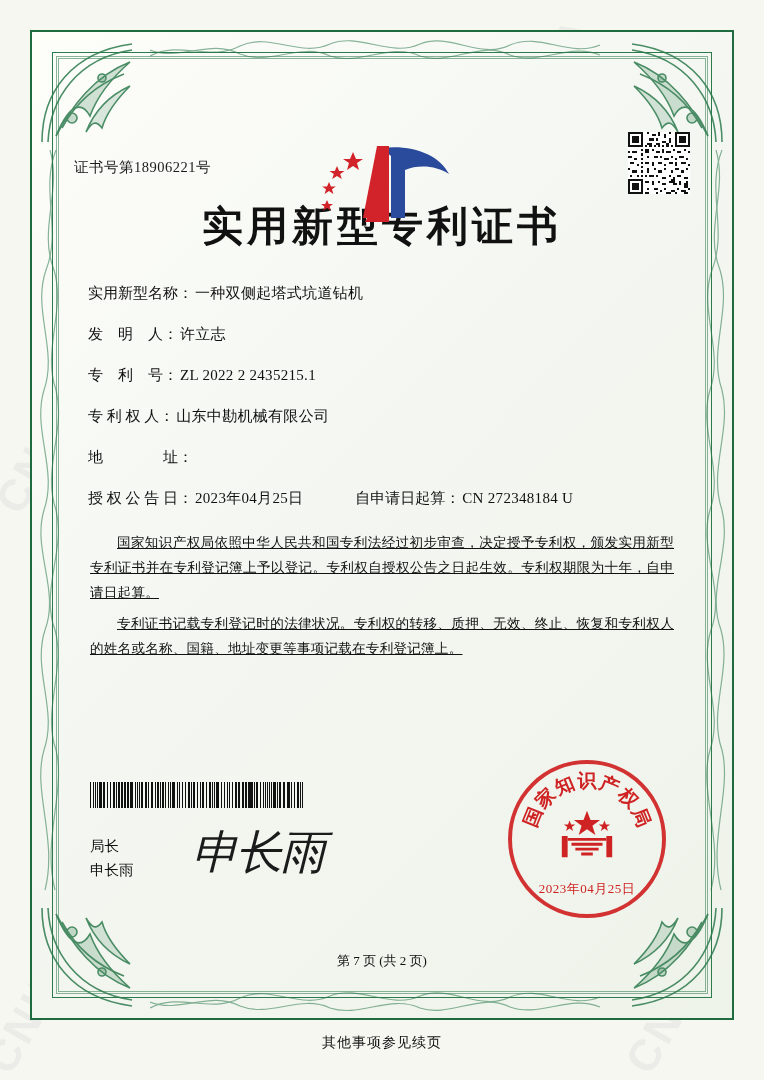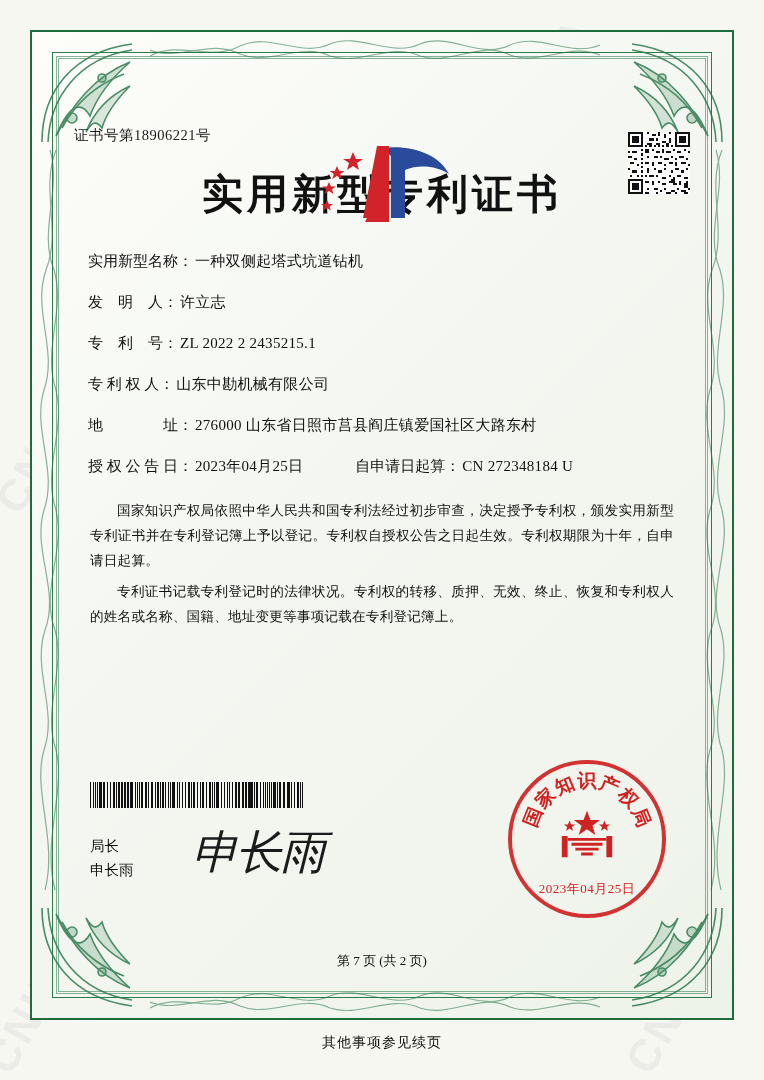--- a/index.html
+++ b/index.html
@@ -86,21 +86,21 @@
   #content {
     position: absolute;
     inset: 40px 44px;
     z-index: 3;
   }
 
   #cert-no {
     font-size: 14.5px;
     color: #1a1a1a;
     letter-spacing: .5px;
-    margin-top: 56px;
+    margin-top: 88px;
   }
 
   
   #emblem {
     position: absolute;
     left: 50%;
     top: 68px;
     transform: translateX(-50%);
     width: 150px;
     height: 86px;
@@ -154,20 +154,21 @@
 
   
   .para {
     font-size: 13.6px;
     line-height: 25px;
     color: #111;
     text-align: justify;
     padding: 0 16px;
     text-indent: 27px;
     letter-spacing: .2px;
+    text-decoration: underline;
   }
   .para.p2 { margin-top: 6px; }
 
   
   #barcode {
     position: absolute;
     left: 16px;
     bottom: 172px;
     height: 26px;
     width: 215px;
@@ -421,21 +422,20 @@
       <div class="frow">
         <span class="flabel">专　利　号：</span>
         <span class="fvalue">ZL 2022 2 2435215.1</span>
       </div>
       <div class="frow">
         <span class="flabel">专 利 权 人：</span>
         <span class="fvalue">山东中勘机械有限公司</span>
       </div>
       <div class="frow">
         <span class="flabel">地　　　　址：</span>
-        <span class="fvalue">276000 山东省日照市莒县阎庄镇爱国社区大路东村</span>
       </div>
       <div class="frow two-col">
         <span class="flabel">授 权 公 告 日：</span>
         <span class="fvalue">2023年04月25日</span>
         <span class="seg2">
           <span class="flabel">自申请日起算：</span>
           <span class="fvalue">CN 272348184 U</span>
         </span>
       </div>
     </div>

